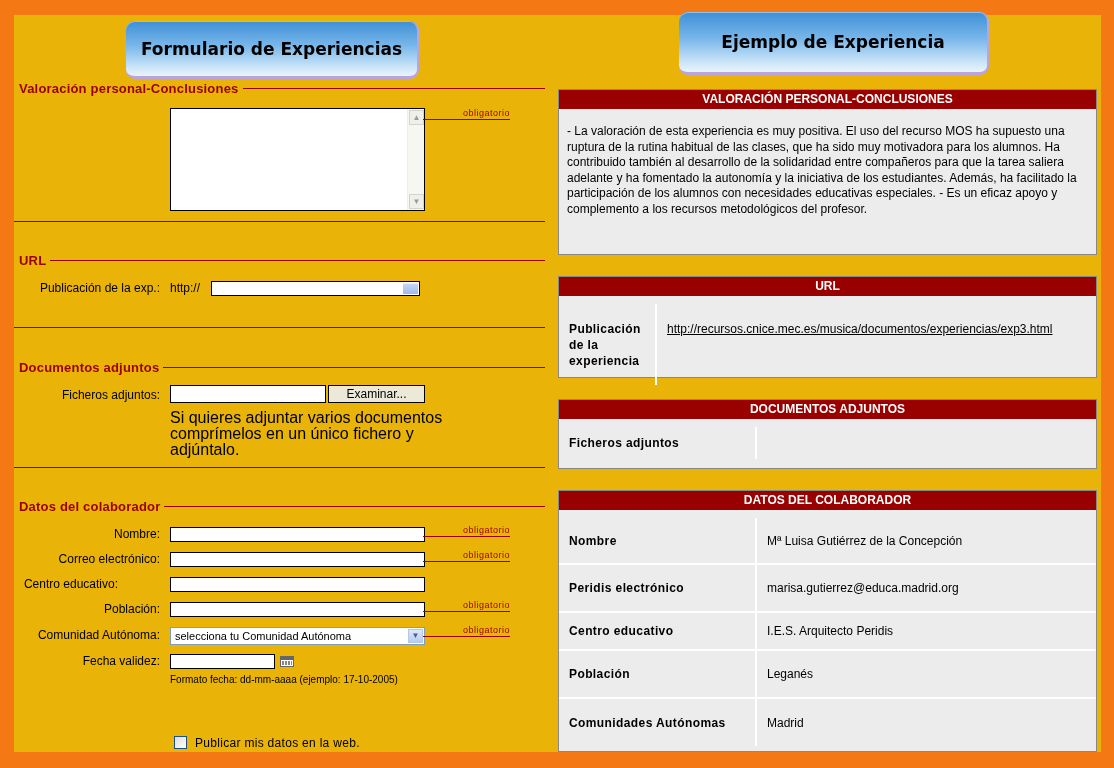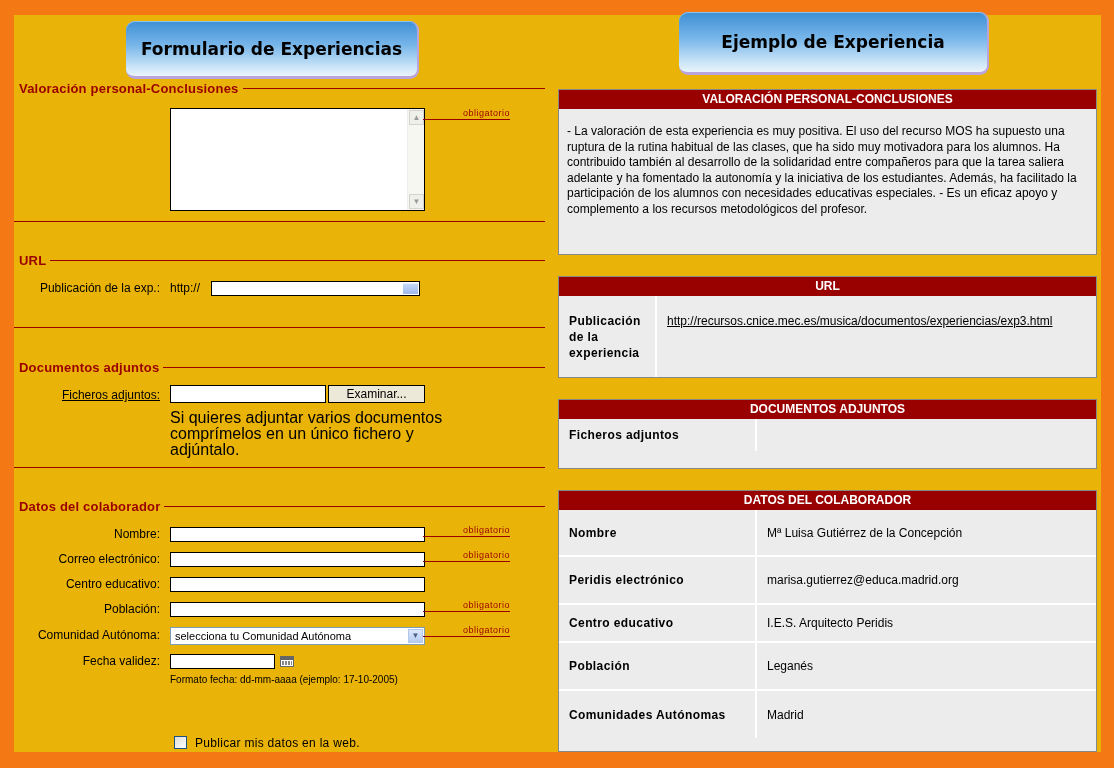--- a/index.html
+++ b/index.html
@@ -30,21 +30,21 @@
   .textarea { position: absolute; left: 156px; top: 93px; width: 255px; height: 103px; border: 1px solid #000; background: #fff; }
   .textarea .sb { position: absolute; right: 0; top: 0; width: 17px; height: 101px; background: #f7f7f2; border-left: 1px solid #eee; }
   .textarea .arr { position: absolute; left: 1px; width: 15px; height: 15px; background: #f0f0ea; border: 1px solid #d4d4cc; font-size: 8px; color: #9a9a9a; text-align: center; line-height: 13px; }
 
   .browse-btn { position: absolute; left: 314px; top: 370px; width: 97px; height: 18px; background: #ece9d8; border: 1px solid #000; font-size: 12px; text-align: center; line-height: 16px; }
   .select { position: absolute; left: 156px; top: 612px; width: 255px; height: 18px; border: 1px solid #7f9db9; background: #fff; font-size: 11px; line-height: 16px; padding-left: 4px; }
   .select .dd { position: absolute; right: 1px; top: 1px; width: 15px; height: 14px; background: linear-gradient(#dce8fb,#b7ccf2); border: 1px solid #b2c7ed; color: #4d6185; font-size: 8px; text-align: center; line-height: 12px; }
 
   .panel { position: absolute; left: 544px; width: 539px; border: 1px solid #888; background: #ececec; }
   .panel .ph { background: #990000; color: #fff; font-weight: bold; font-size: 12px; text-align: center; height: 19px; line-height: 19px; }
-  .panel table { border-collapse: collapse; width: 100%; }
+  .panel table { border-collapse: collapse; width: 100%; margin-top: 8px; }
   .panel td { vertical-align: middle; font-size: 12px; padding: 0 10px; }
   .panel td.k { font-weight: bold; letter-spacing: 0.4px; border-right: 2px solid #fff; }
   .panel tr + tr td { border-top: 2px solid #fff; }
   .panel a { color: #000; text-decoration: underline; }
 </style>
 </head>
 <body>
 
 <div class="canvas">
 
@@ -72,21 +72,21 @@
   <div class="lbl" style="left:156px; top:266px; text-align:left;">http://</div>
   <div class="txt" style="left:197px; top:266px; width:209px;">
     <div style="position:absolute; right:1px; top:1px; width:15px; height:11px; background:linear-gradient(#c6d7f7,#9fb9ec); border-top:1px solid #e8eefc;"></div>
   </div>
   <div class="hr" style="top:312px;"></div>
 
   <div class="sec-head" style="top:344px;">
     <span>Documentos adjuntos</span>
       <div class="line"></div>
   </div>
-  <div class="lbl" style="right:941px; top:373px;text-decoration:underline;">Ficheros adjuntos:</div>
+  <div class="lbl" style="right:941px; top:373px;">Ficheros adjuntos:</div>
   <div class="txt" style="left:156px; top:370px; width:156px; height:18px;"></div>
   <div class="browse-btn">Examinar...</div>
   <div class="abs" style="left:156px; top:395px; line-height:16px; font-size:16px;">
     <div>Si quieres adjuntar varios documentos</div>
     <div>comprímelos en un único fichero y</div>
     <div>adjúntalo.</div>
   </div>
   <div class="hr" style="top:452px;"></div>
 
   <div class="sec-head" style="top:483px;">
@@ -97,21 +97,21 @@
   <div class="lbl" style="right:941px; top:512px;">Nombre:</div>
   <div class="txt" style="left:156px; top:512px; width:255px;"></div>
   <div class="oblig-link" style="left:411px; top:521px; width:10px;"></div>
   <div class="oblig" style="left:409px; top:510px;">obligatorio</div>
 
   <div class="lbl" style="right:941px; top:537px;">Correo electrónico:</div>
   <div class="txt" style="left:156px; top:537px; width:255px;"></div>
   <div class="oblig-link" style="left:411px; top:546px; width:10px;"></div>
   <div class="oblig" style="left:409px; top:535px;">obligatorio</div>
 
-  <div class="lbl" style="right:941px; top:562px;">Centro educativo:</div>
+  <div class="lbl" style="right:983px; top:562px;">Centro educativo:</div>
   <div class="txt" style="left:156px; top:562px; width:255px;"></div>
 
   <div class="lbl" style="right:941px; top:587px;">Población:</div>
   <div class="txt" style="left:156px; top:587px; width:255px;"></div>
   <div class="oblig-link" style="left:411px; top:596px; width:10px;"></div>
   <div class="oblig" style="left:409px; top:585px;">obligatorio</div>
 
   <div class="lbl" style="right:941px; top:613px;">Comunidad Autónoma:</div>
   <div class="select">
     <span>selecciona tu Comunidad Autónoma</span>

